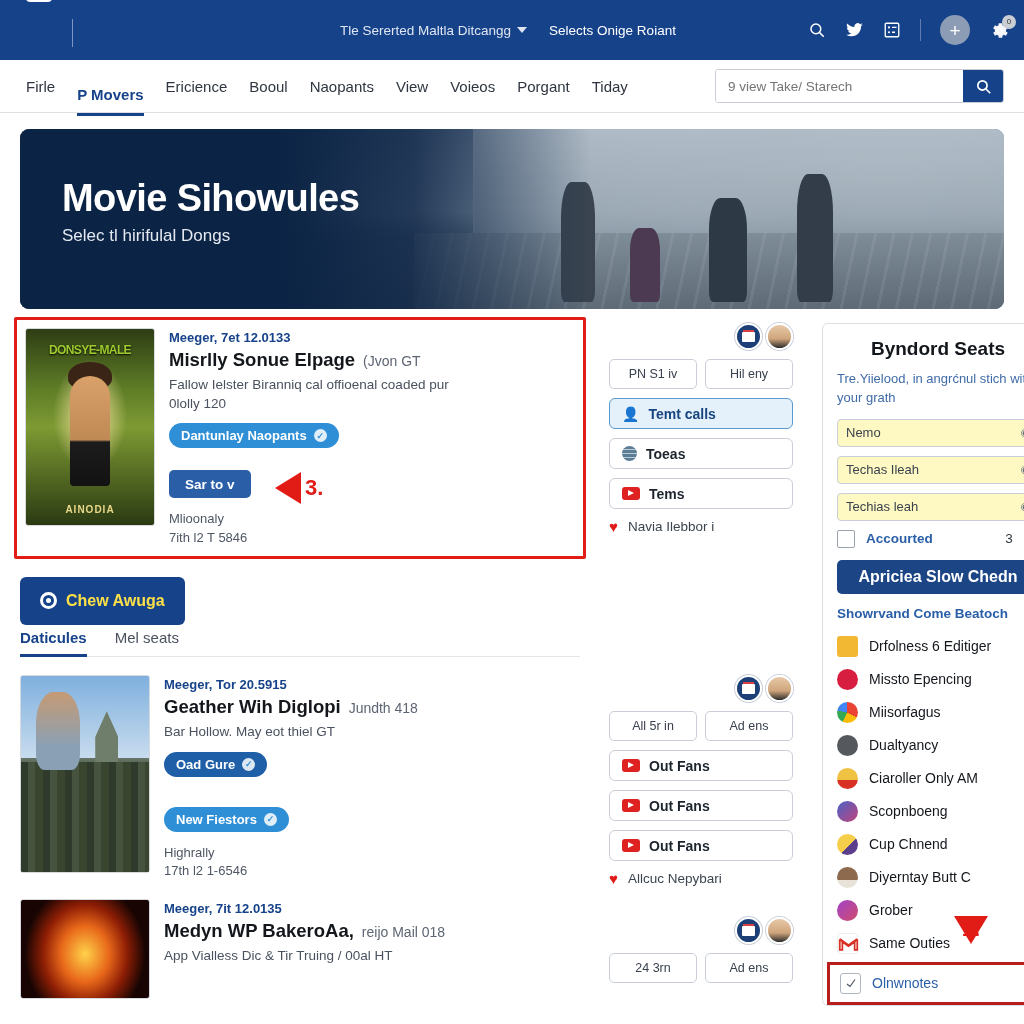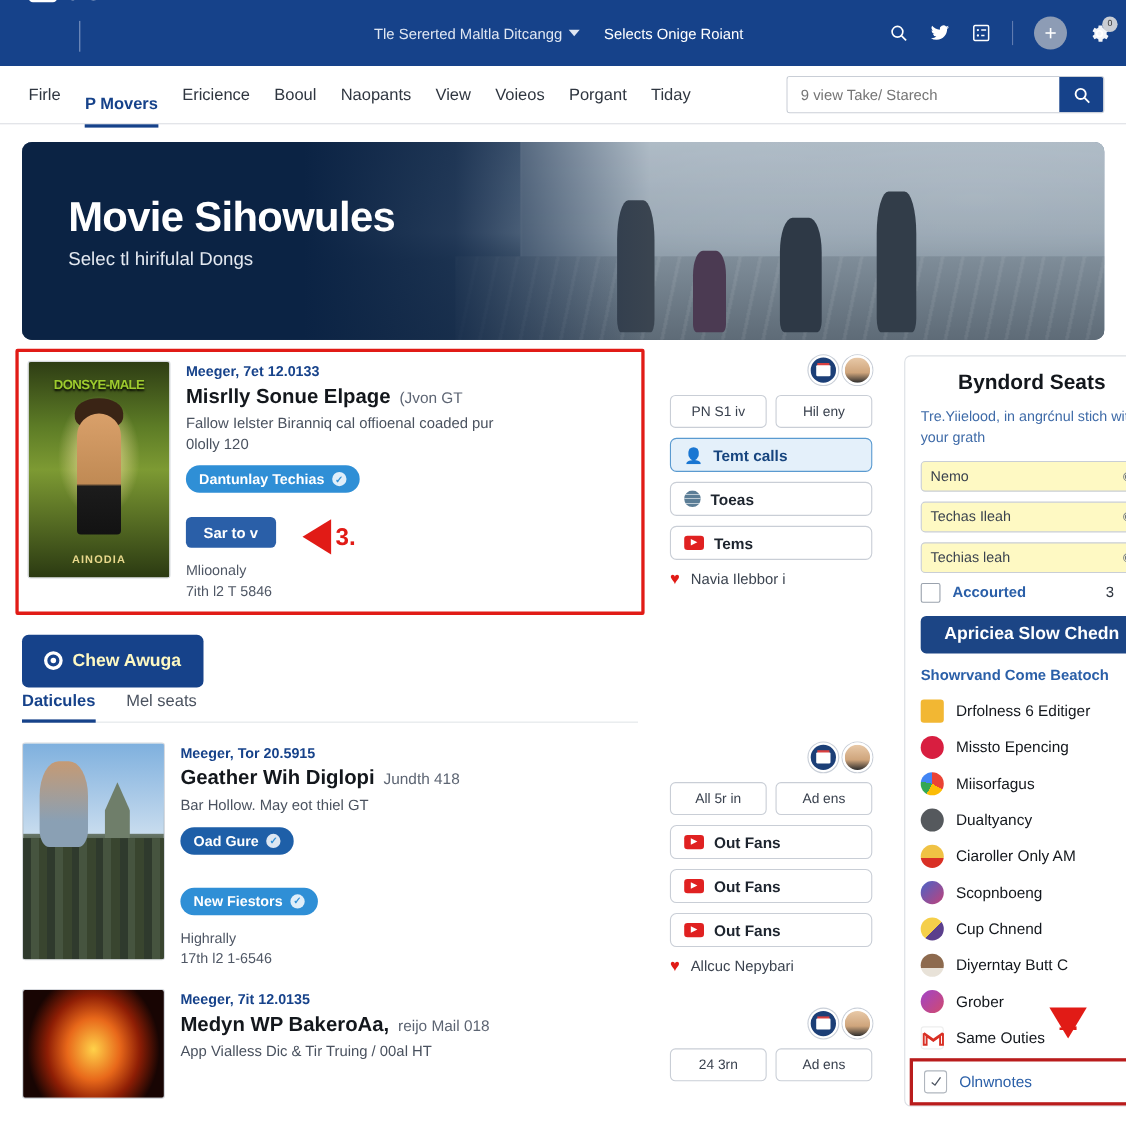--- a/index.html
+++ b/index.html
@@ -258,21 +258,21 @@
     width: 0; height: 0;
     border-top: 16px solid transparent; border-bottom: 16px solid transparent;
     border-right: 26px solid #e11b16;
   }
   .arrow-3 .num { color: #e11b16; font-size: 22px; font-weight: bold; }
 
   
   .toggle-row { display: flex; margin: 18px 0 0 0; }
   .tg-btn {
     display: inline-flex; align-items: center; gap: 9px;
-    background: #16428a; color: #fef9c3; font-size: 16px; font-weight: bold;
+    background: #16428a; color: #fde047; font-size: 16px; font-weight: bold;
     border-radius: 6px; height: 48px; padding: 0 20px; border: none;
     cursor: pointer;
   }
   .tg-dot {
     width: 17px; height: 17px; border-radius: 50%;
     border: 3px solid #fff; position: relative;
   }
   .tg-dot::after {
     content: ""; position: absolute; inset: 3px; border-radius: 50%; background: #fff;
   }
@@ -516,21 +516,21 @@
           <div class="pa-foot">AINODIA</div>
         </div>
         <div class="m-info">
           <div class="m-meta">Meeger, 7et 12.0133</div>
           <div class="m-title-row">
             <span class="m-title">Misrlly Sonue Elpage</span>
             <span class="m-title-sub">(Jvon GT</span>
           </div>
           <div class="m-desc">Fallow Ielster Biranniq cal offioenal coaded pur 0lolly 120</div>
           <button class="pill pill-blue-l">
-            <span>Dantunlay Techias</span>
+            <span>Dantunlay Naopants</span>
             <span class="pill-ico">✓</span>
           </button>
           <div>
             <button class="btn-sar">Sar to ᴠ</button>
           </div>
           <div class="m-foot">
             <div>Mlioonaly</div>
             <div>7ith l2 T 5846</div>
           </div>
         </div>

